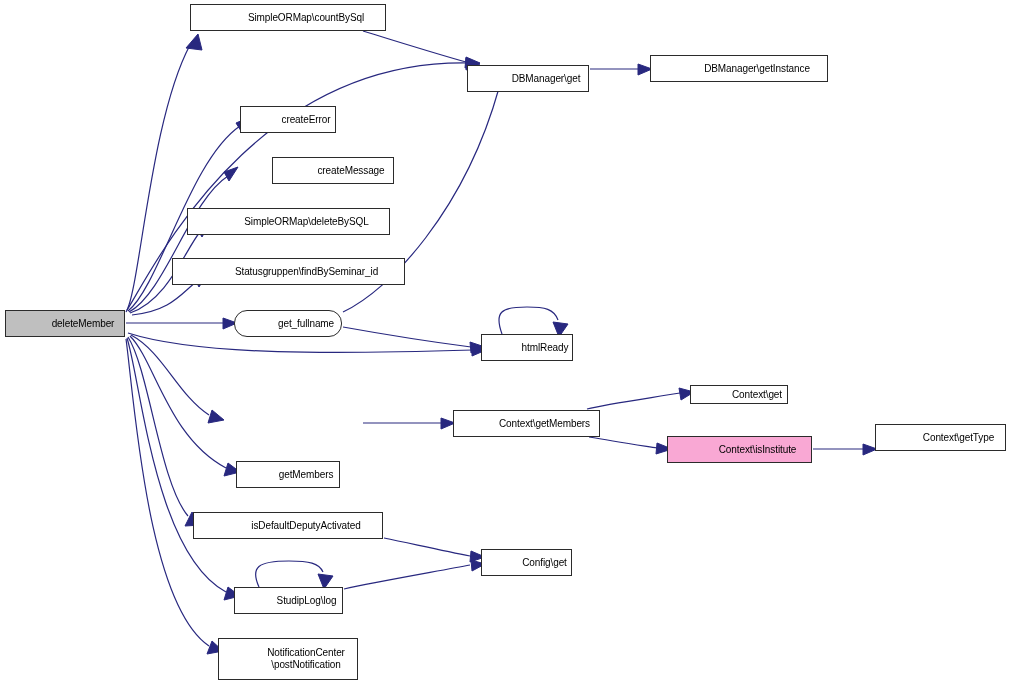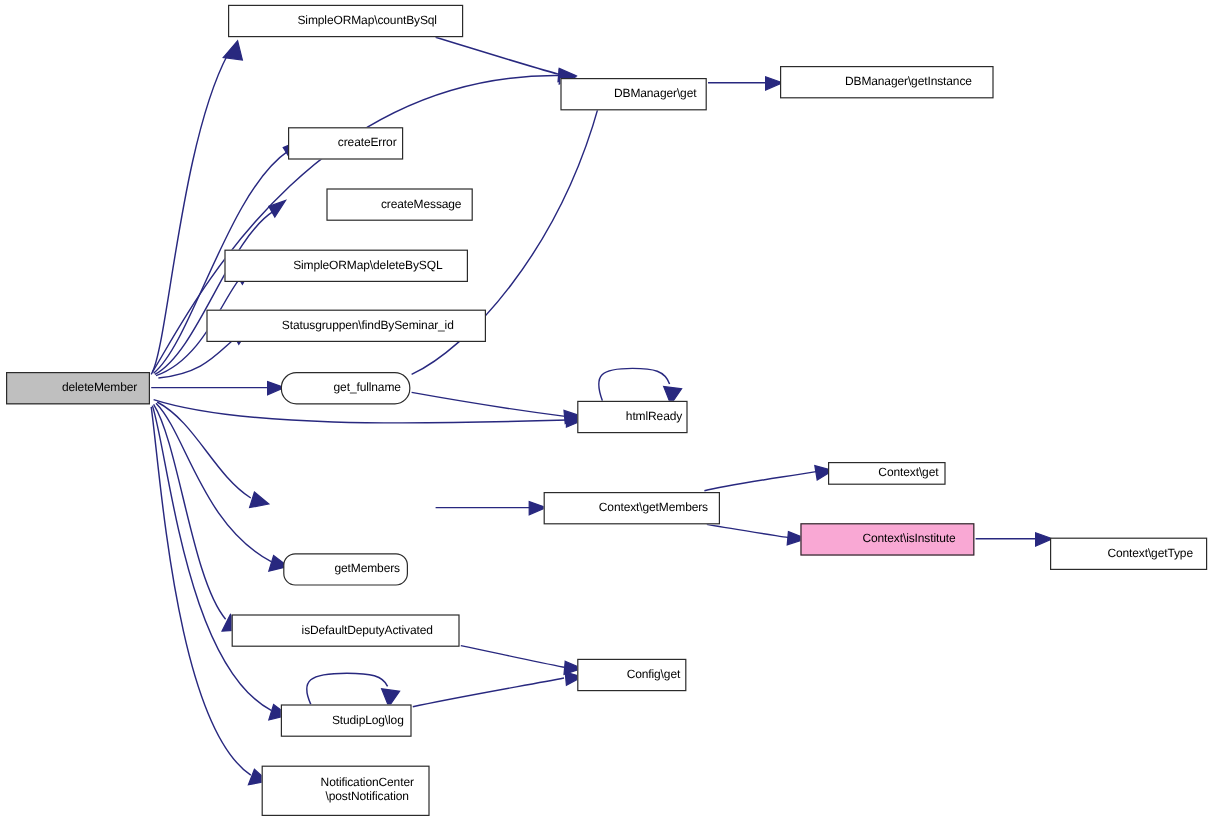--- a/index.html
+++ b/index.html
@@ -113,20 +113,20 @@
     <div class="gnode" style="left: 650px; top: 55px; width: 178px; height: 27px; border-color: rgb(43, 43, 43); background: rgb(255, 255, 255); color: rgb(0, 0, 0);">DBManager\getInstance</div>
     <div class="gnode" style="left: 240px; top: 106px; width: 96px; height: 27px; border-color: rgb(43, 43, 43); background: rgb(255, 255, 255); color: rgb(0, 0, 0);">createError</div>
     <div class="gnode" style="left: 228px; top: 157px; width: 122px; height: 27px; border-color: rgb(43, 43, 43); background: rgb(255, 255, 255); color: rgb(0, 0, 0); margin-left: 44px;">createMessage</div>
     <div class="gnode" style="left: 187px; top: 208px; width: 203px; height: 27px; border-color: rgb(43, 43, 43); background: rgb(255, 255, 255); color: rgb(0, 0, 0);">SimpleORMap\deleteBySQL</div>
     <div class="gnode" style="left: 172px; top: 258px; width: 233px; height: 27px; border-color: rgb(43, 43, 43); background: rgb(255, 255, 255); color: rgb(0, 0, 0);">Statusgruppen\findBySeminar_id</div>
     <div class="gnode" style="left: 234px; top: 310px; width: 108px; height: 27px; border-color: rgb(43, 43, 43); background: rgb(255, 255, 255); color: rgb(0, 0, 0); border-radius: 13px;">get_fullname</div>
     <div class="gnode" style="left: 481px; top: 334px; width: 92px; height: 27px; border-color: rgb(43, 43, 43); background: rgb(255, 255, 255); color: rgb(0, 0, 0);">htmlReady</div>
     <div class="gnode" style="left: 453px; top: 410px; width: 147px; height: 27px; border-color: rgb(43, 43, 43); background: rgb(255, 255, 255); color: rgb(0, 0, 0);">Context\getMembers</div>
     <div class="gnode" style="left: 690px; top: 385px; width: 98px; height: 19px; border-color: rgb(43, 43, 43); background: rgb(255, 255, 255); color: rgb(0, 0, 0);">Context\get</div>
     <div class="gnode" style="left: 667px; top: 436px; width: 145px; height: 27px; border-color: rgb(43, 43, 43); background: #f9a8d4; color: rgb(0, 0, 0);">Context\isInstitute</div>
-    <div class="gnode" style="left: 875px; top: 448px; width: 131px; height: 27px; border-color: rgb(43, 43, 43); background: rgb(255, 255, 255); color: rgb(0, 0, 0);">Context\getType</div>
-    <div class="gnode" style="left: 236px; top: 461px; width: 104px; height: 27px; border-color: rgb(43, 43, 43); background: rgb(255, 255, 255); color: rgb(0, 0, 0); border-radius: 10px;">getMembers</div>
+    <div class="gnode" style="left: 875px; top: 424px; width: 131px; height: 27px; border-color: rgb(43, 43, 43); background: rgb(255, 255, 255); color: rgb(0, 0, 0);">Context\getType</div>
+    <div class="gnode" style="left: 236px; top: 461px; width: 104px; height: 27px; border-color: rgb(43, 43, 43); background: rgb(255, 255, 255); color: rgb(0, 0, 0);">getMembers</div>
     <div class="gnode" style="left: 193px; top: 512px; width: 190px; height: 27px; border-color: rgb(43, 43, 43); background: rgb(255, 255, 255); color: rgb(0, 0, 0);">isDefaultDeputyActivated</div>
     <div class="gnode" style="left: 481px; top: 549px; width: 91px; height: 27px; border-color: rgb(43, 43, 43); background: rgb(255, 255, 255); color: rgb(0, 0, 0);">Config\get</div>
     <div class="gnode" style="left: 234px; top: 587px; width: 109px; height: 27px; border-color: rgb(43, 43, 43); background: rgb(255, 255, 255); color: rgb(0, 0, 0);">StudipLog\log</div>
     <div class="gnode two-line" style="left: 218px; top: 638px; width: 140px; height: 42px; border-color: rgb(43, 43, 43); background: rgb(255, 255, 255); color: rgb(0, 0, 0);">NotificationCenter
 \postNotification</div>
   </div>
 
 </body></html>

